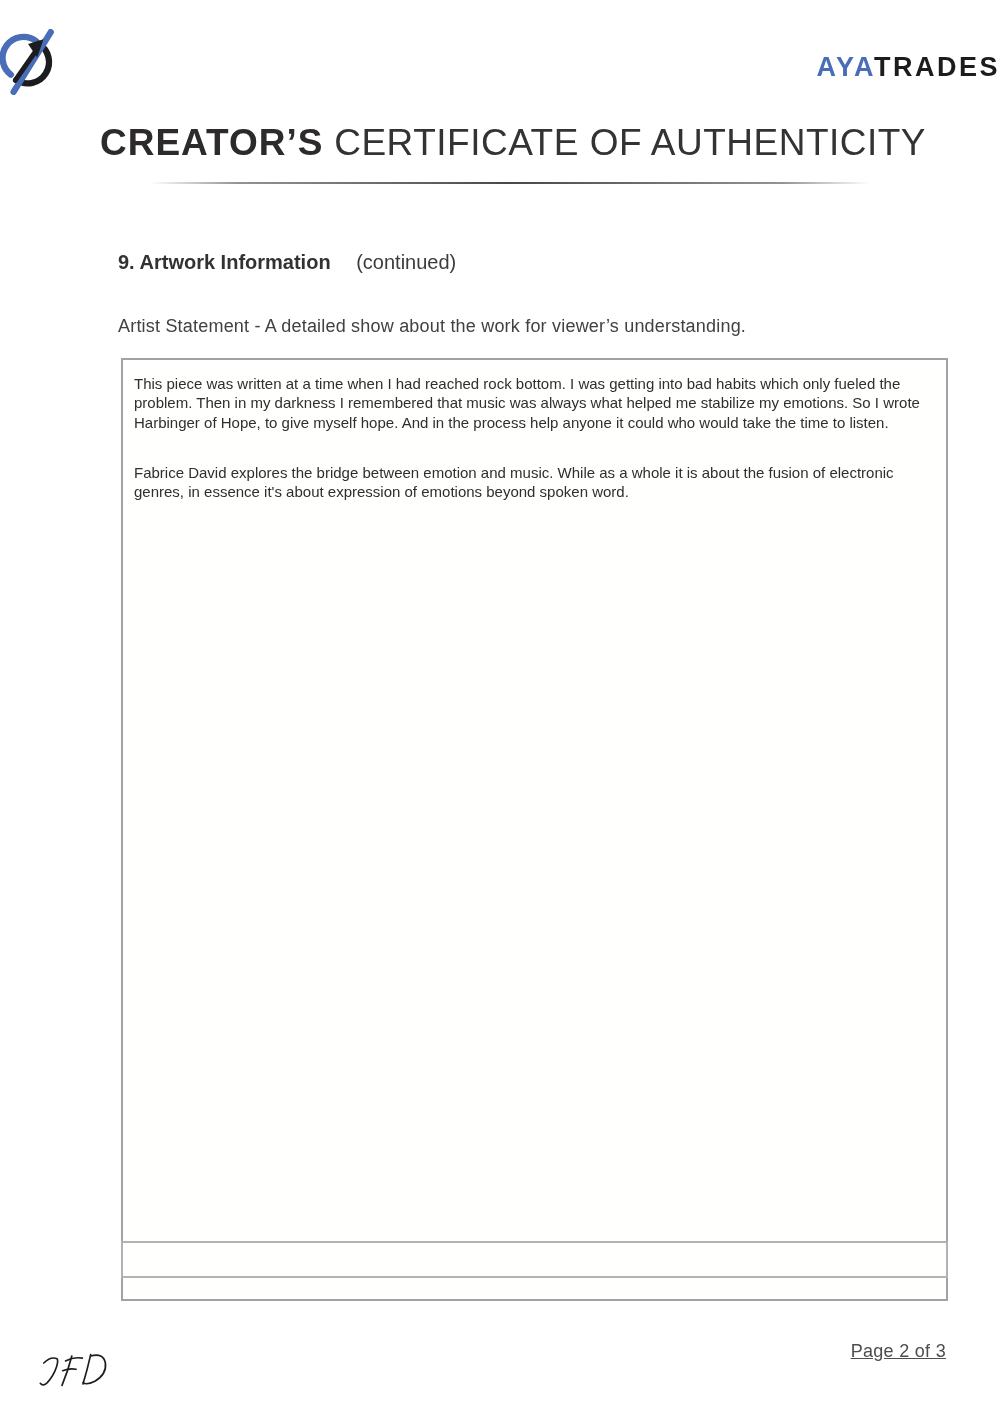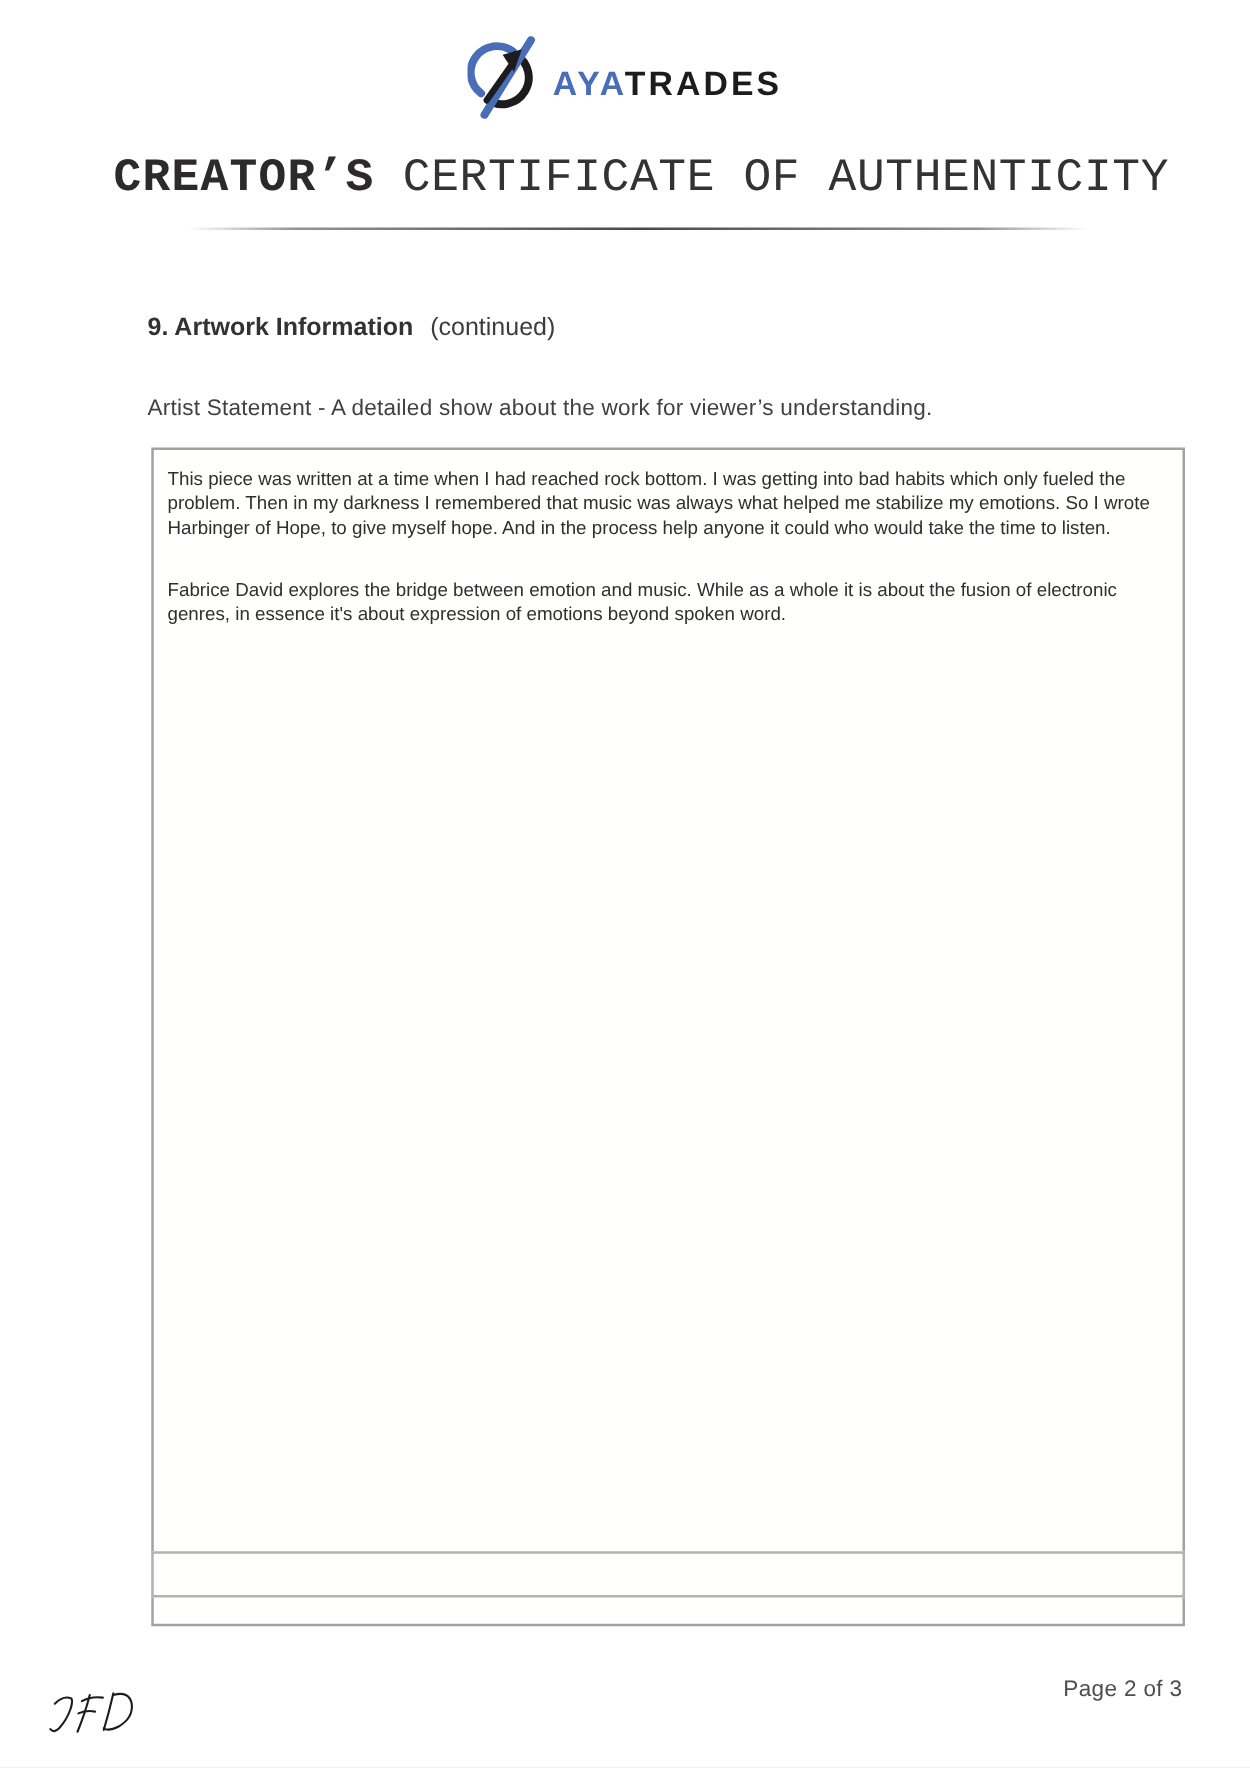--- a/index.html
+++ b/index.html
@@ -13,21 +13,21 @@
     background: #ffffff;
     overflow: hidden;
     color: #2b2b2b;
   }
 
   
   .logo-row {
     position: absolute;
     top: 29px; left: 0; right: 0;
     display: flex;
-    justify-content: center;
+    justify-content: space-between;
     align-items: center;
     gap: 10px;
   }
   .logo-icon { width: 58px; height: 66px; flex: 0 0 auto; }
   .logo-text {
     font-size: 27px;
     font-weight: 700;
     letter-spacing: 2.5px;
     white-space: nowrap;
     padding-top: 10px;
@@ -38,41 +38,40 @@
   
   .title {
     position: absolute;
     top: 122px; left: 0; right: 0;
     text-align: center;
     font-size: 37px;
     letter-spacing: 0.5px;
     color: #2d2a2b;
     white-space: nowrap;
     padding-left: 26px;
-    font-family: Liberation Mono, monospace;
   }
   .title .lead { font-weight: 700; letter-spacing: 1px; }
   .title .rest { font-weight: 400; color: #343234; }
 
   .divider {
     position: absolute;
     top: 182px; left: 150px;
     width: 720px; height: 2px;
     background: linear-gradient(to right, rgba(60,60,60,0) 0%, rgba(60,60,60,0.55) 12%, rgba(40,40,40,0.85) 50%, rgba(60,60,60,0.55) 88%, rgba(60,60,60,0) 100%);
   }
 
   
   .section-heading {
     position: absolute;
     top: 251px; left: 118px;
     font-size: 20px;
     color: #323234;
   }
   .section-heading .bold { font-weight: 700; }
-  .section-heading .note { font-weight: 400; color: #3c3c3e; margin-left: 8px; }
+  .section-heading .note { font-weight: 400; color: #3c3c3e; margin-left: 20px; }
 
   .field-label {
     position: absolute;
     left: 118px;
     font-size: 18px;
     font-weight: 400;
     color: #414143;
     letter-spacing: 0.2px;
   }
   .statement-label { top: 316px; }
@@ -112,20 +111,21 @@
     position: absolute;
     top: 1340px; left: 34px;
     width: 84px; height: 60px;
   }
   .page-indicator {
     position: absolute;
     top: 1341px; right: 54px;
     font-size: 18px;
     color: #4d4d4f;
     letter-spacing: 0.3px;
+    text-decoration: underline;
   }
 </style>
 </head>
 <body>
 
 <div class="page">
 
   <div class="logo-row">
     <svg class="logo-icon" viewBox="0 0 64 72" aria-hidden="true">
 

